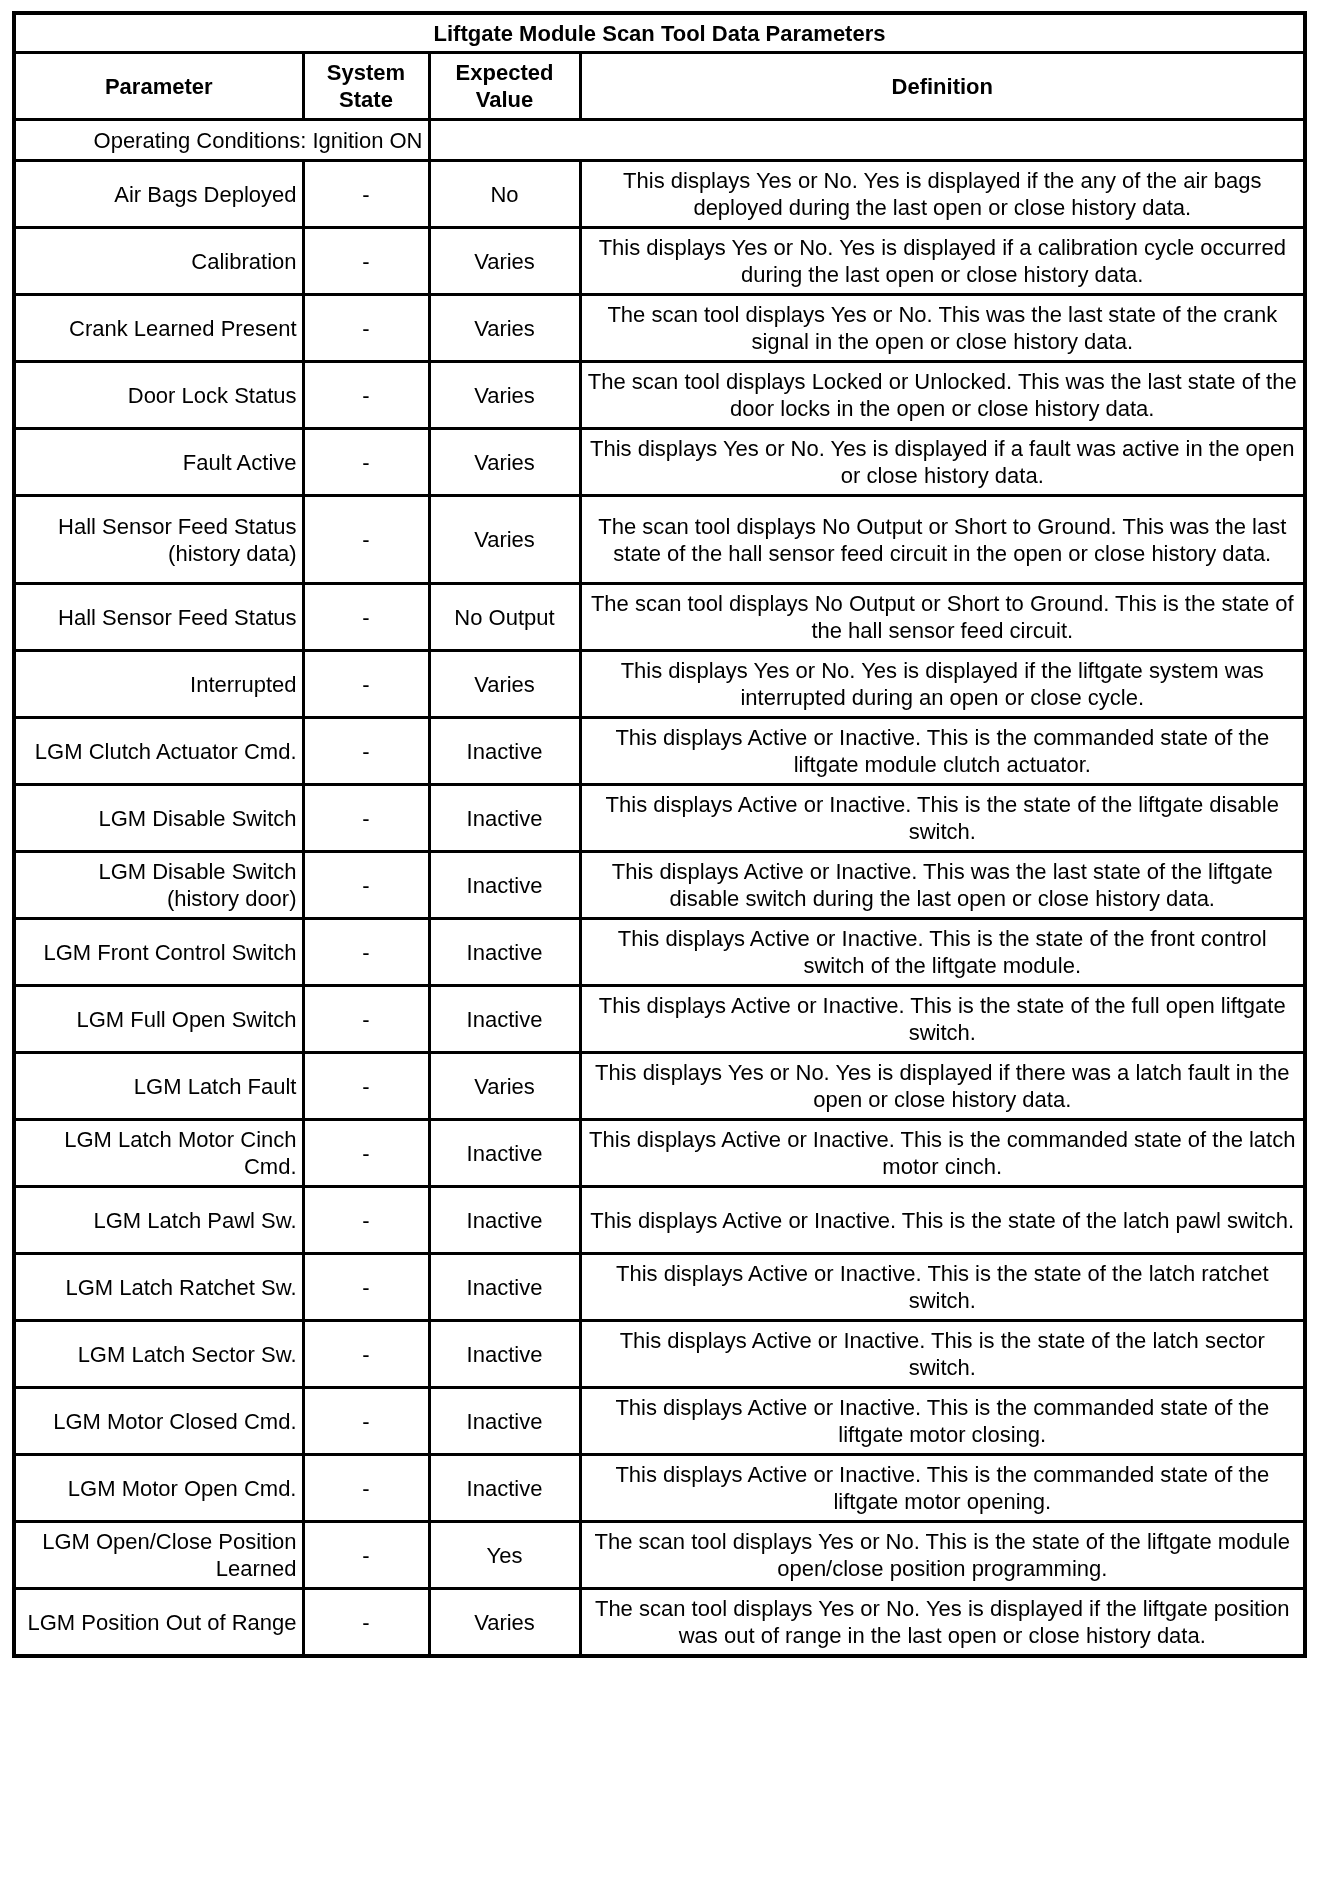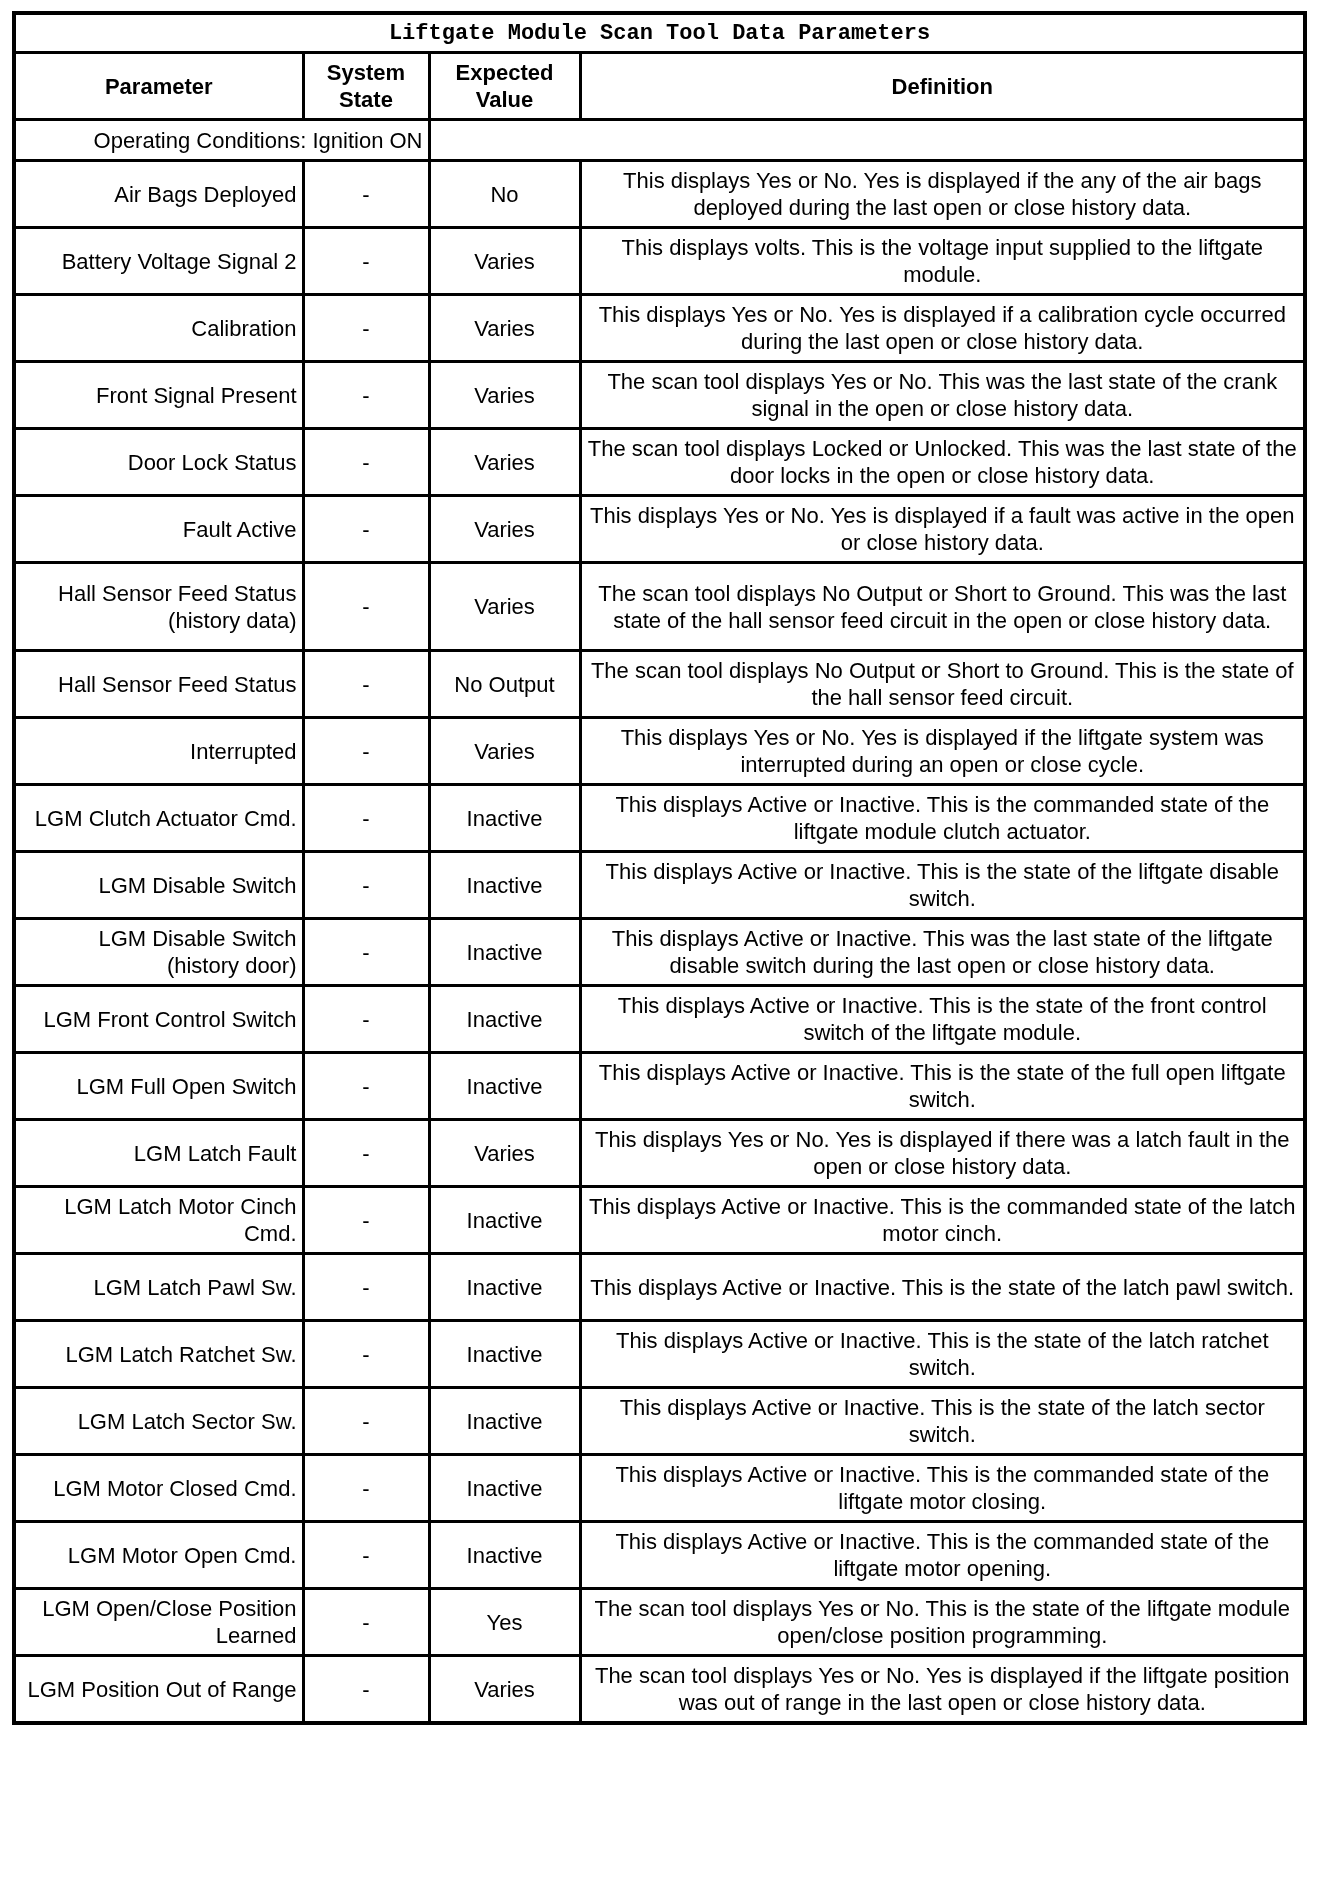--- a/index.html
+++ b/index.html
@@ -32,21 +32,20 @@
     vertical-align: middle;
     overflow: hidden;
   }
   th {
     font-weight: bold;
     text-align: center;
   }
   .title-row th {
     height: 36px;
     font-size: 22px;
-    font-family: Liberation Mono, monospace;
   }
   .head-row th {
     height: 64px;
   }
   .op-row td {
     height: 38px;
   }
   .row td {
     height: 64px;
   }
@@ -86,33 +85,27 @@
       <td colspan="2" class="param">Operating Conditions: Ignition ON</td>
       <td colspan="2"></td>
     </tr>
   <tr class="row">
         <td class="param">Air Bags Deployed</td>
         <td class="state">-</td>
         <td class="expected">No</td>
         <td class="def">This displays Yes or No. Yes is displayed if the any of the air bags deployed during the last open or close history data.</td>
       </tr>
       <tr class="row">
-        <td class="param">Battery Voltage Signal 2</td>
-        <td class="state">-</td>
-        <td class="expected">Varies</td>
-        <td class="def">This displays volts. This is the voltage input supplied to the liftgate module.</td>
-      </tr>
-      <tr class="row">
         <td class="param">Calibration</td>
         <td class="state">-</td>
         <td class="expected">Varies</td>
         <td class="def">This displays Yes or No. Yes is displayed if a calibration cycle occurred during the last open or close history data.</td>
       </tr>
       <tr class="row">
-        <td class="param">Front Signal Present</td>
+        <td class="param">Crank Learned Present</td>
         <td class="state">-</td>
         <td class="expected">Varies</td>
         <td class="def">The scan tool displays Yes or No. This was the last state of the crank signal in the open or close history data.</td>
       </tr>
       <tr class="row">
         <td class="param">Door Lock Status</td>
         <td class="state">-</td>
         <td class="expected">Varies</td>
         <td class="def">The scan tool displays Locked or Unlocked. This was the last state of the door locks in the open or close history data.</td>
       </tr>

